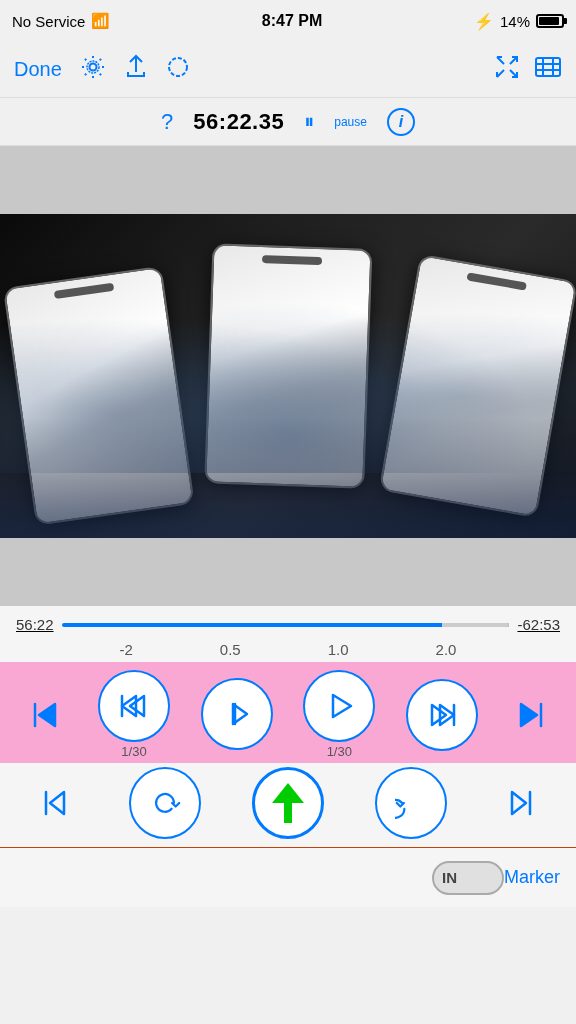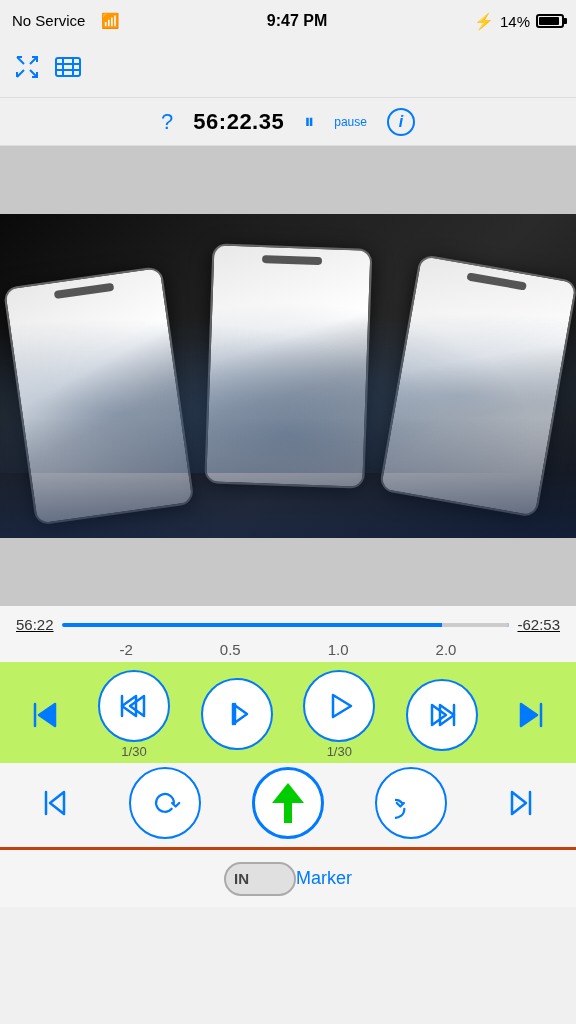--- a/index.html
+++ b/index.html
@@ -19,21 +19,21 @@
       height: 42px;
       background: #f0f0f0;
       display: flex;
       align-items: center;
       justify-content: space-between;
       padding: 0 12px;
       font-size: 15px;
       font-weight: 500;
       color: #000;
     }
-    .status-left { display: flex; align-items: flex-start; gap: 16px; }
+    .status-left { display: flex; align-items: center; gap: 6px; }
     .status-center { font-size: 16px; font-weight: 600; }
     .status-right { display: flex; align-items: center; gap: 6px; }
     .battery-box {
       display: inline-flex; align-items: center;
       border: 2px solid #000; border-radius: 3px;
       width: 28px; height: 14px; padding: 1px;
       position: relative;
     }
     .battery-box::after {
       content: '';
@@ -219,21 +219,21 @@
       font-size: 15px;
       color: #555;
     }
 
     
     #controls-row1 {
       display: flex;
       align-items: center;
       justify-content: space-around;
       padding: 8px 8px 4px 8px;
-      background: #bef264;
+      background: #f9a8d4;
     }
     
     #controls-row2 {
       display: flex;
       align-items: center;
       justify-content: space-around;
       padding: 4px 8px 8px 8px;
       background: #f5f5f5;
     }
 
@@ -279,23 +279,23 @@
       position: relative;
     }
 
     
     #bottom-bar {
       width: 100%;
       height: 60px;
       background: #f5f5f5;
       display: flex;
       align-items: center;
-      justify-content: center;
+      justify-content: flex-end;
       padding: 12px 16px;
-      border-top: 3px solid #c2410c;
+      border-top: 1px solid #c2410c;
     }
     .toggle-pill {
       width: 72px; height: 34px;
       border-radius: 17px;
       border: 2px solid #aaa;
       background: #e0e0e0;
       display: flex; align-items: center;
       padding: 0 8px;
       cursor: pointer;
       font-size: 15px;
@@ -310,31 +310,54 @@
     }
   </style>
 </head>
 <body>
 
 <div id="status-bar">
   <div class="status-left">
     <span>No Service</span>
     <span style="font-size:15px;">📶</span>
   </div>
-  <div class="status-center">9:47 PM</div>
+  <div class="status-center">8:47 PM</div>
   <div class="status-right">
     <span style="font-size:16px;">⚡</span>
     <span>14%</span>
     <div class="battery-box">
       <div class="battery-fill"></div>
     </div>
   </div>
 </div>
 
 <div id="toolbar">
+  <div class="toolbar-left">
+    <button class="btn-done">Done</button>
+
+    <button class="toolbar-icon">
+      <svg width="26" height="26" viewBox="0 0 26 26" fill="none" stroke="#007AFF" stroke-width="2">
+        <circle cx="13" cy="13" r="3.5"></circle>
+        <path d="M13 2v2M13 22v2M2 13h2M22 13h2M4.9 4.9l1.4 1.4M19.7 19.7l1.4 1.4M4.9 21.1l1.4-1.4M19.7 6.3l1.4-1.4"></path>
+        <circle cx="13" cy="13" r="6" stroke="#007AFF" stroke-width="1.5" fill="none" stroke-dasharray="2 1"></circle>
+      </svg>
+    </button>
+
+    <button class="toolbar-icon">
+      <svg width="24" height="26" viewBox="0 0 24 26" fill="none" stroke="#007AFF" stroke-width="2">
+        <path d="M12 2v16M6 8l6-6 6 6M4 18v4h16v-4"></path>
+      </svg>
+    </button>
+
+    <button class="toolbar-icon">
+      <svg width="24" height="24" viewBox="0 0 24 24" fill="none">
+        <circle cx="12" cy="12" r="9" stroke="#007AFF" stroke-width="2" stroke-dasharray="4 2" fill="none"></circle>
+      </svg>
+    </button>
+  </div>
   <div class="toolbar-right">
 
     <button class="toolbar-icon">
       <svg width="26" height="26" viewBox="0 0 26 26" fill="none" stroke="#007AFF" stroke-width="2">
         <path d="M3 3l7 7M23 3l-7 7M3 23l7-7M23 23l-7-7"></path>
         <path d="M18 3h5v5M3 3h5M3 18v5M18 23h5v-5"></path>
       </svg>
     </button>
 
     <button class="toolbar-icon">

